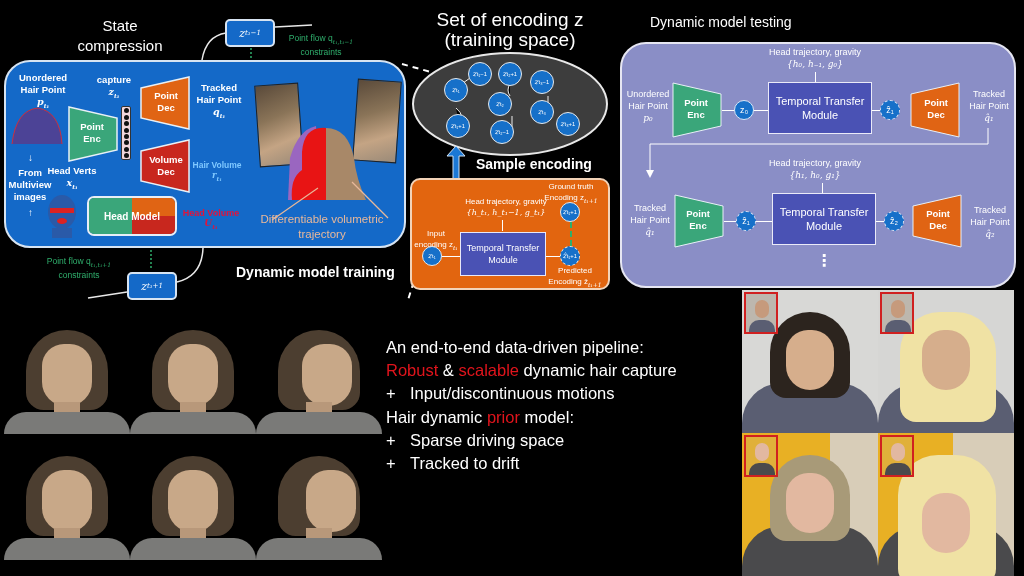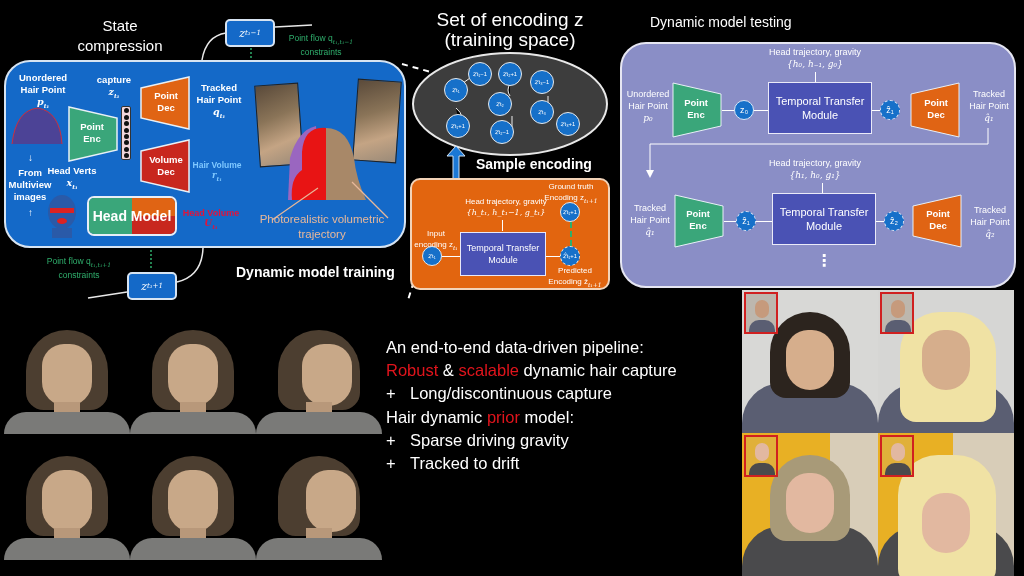--- a/index.html
+++ b/index.html
@@ -20,21 +20,21 @@
   .trap-pdec { left: 140px; top: 76px; width: 50px; height: 54px; }
   .trap-vdec { left: 140px; top: 139px; width: 50px; height: 54px; }
   .enc-vector { left: 121px; top: 106px; width: 10px; height: 54px; background: #f1d6dc; border: 1px solid #333; border-radius: 2px; }
   .enc-vector i { display: block; width: 5px; height: 5px; background: #111; border-radius: 50%; margin: 1.4px auto 0; }
 
   .head-model { left: 87px; top: 196px; width: 90px; height: 40px; border: 2px solid #e8eef6; border-radius: 7px; overflow: hidden; display: flex; }
   .head-model .l { width: 45px; background: #3aa67a; }
   .head-model .r { width: 45px; display: flex; flex-direction: column; }
   .head-model .r .t { flex: 1; background: #e06414; }
   .head-model .r .b { flex: 1; background: #c8271e; }
-  .head-model span { position: absolute; left: 0; top: 0; width: 100%; height: 100%; display:flex; align-items:center; justify-content:center; font-size: 14px; font-weight: bold; color: #fff; }
+  .head-model span { position: absolute; left: 0; top: 0; width: 100%; height: 100%; display:flex; align-items:center; justify-content:center; font-size: 10px; font-weight: bold; color: #fff; }
 
   
   .photo { background: linear-gradient(160deg, #5a4a3a, #8a7458 40%, #c4a484 70%, #9a8a78); }
 
   
   .es-title { left: 428px; top: 10px; width: 164px; text-align: center; font-size: 19px; line-height: 20px; }
   .ellipse { left: 412px; top: 52px; width: 196px; height: 104px; border-radius: 50%; background: #3d3d3d; border: 2px solid #e8e8e8; }
   .znode { width: 24px; height: 24px; border-radius: 50%; background: #1670c9; border: 1px solid #e8e8e8; font-size: 7px; display:flex; align-items:center; justify-content:center; color:#fff; }
 
   .se-title { left: 476px; top: 155px; font-size: 14px; line-height: 18px; font-weight: bold; }
@@ -204,21 +204,21 @@
 <svg class="abs" style="left:282px;top:118px;" width="90" height="82">
   <path d="M8 40 Q16 12 34 8 L38 82 L6 82 Z" fill="#9a66c0"></path>
   <path d="M20 34 Q22 8 44 10 L44 82 L10 82 Q8 60 20 52 Z" fill="#e81414"></path>
   <path d="M44 10 Q66 10 72 40 Q74 60 84 82 L44 82 Z" fill="#a88868"></path>
 </svg>
 <svg class="abs" style="left:258px;top:140px;" width="150" height="82">
   <line x1="14" y1="80" x2="60" y2="48" stroke="#e8b89a" stroke-width="1.2"></line>
   <line x1="130" y1="78" x2="94" y2="42" stroke="#e8b89a" stroke-width="1.2"></line>
 </svg>
 <div class="abs" style="left:252px;top:212px;width:140px;text-align:center;font-size:11.5px;line-height:15px;color:#e8b89a;">
-  <div>Photorealistic volumetric</div>
+  <div>Differentiable volumetric</div>
   <div>trajectory</div>
 </div>
 
 <div class="abs green-txt" style="left:34px;top:256px;width:90px;">
   <div><span>Point flow q</span><sub class="serif-it" style="font-size:6px">t₁,t₁+1</sub></div>
   <div>constraints</div>
 </div>
 <div class="abs zbot">
   <span class="serif-it">z</span>
     <sub style="font-size:7px" class="serif-it">t₁+1</sub>
@@ -438,23 +438,23 @@
       <div class="hair"></div>
       <div class="face" style="left:50px;"></div>
       <div class="neck"></div>
       <div class="shoulders"></div>
     </div>
 </div>
 
 <div class="abs bullets">
   <div>An end-to-end data-driven pipeline:</div>
   <div><span class="red">Robust</span><span> &amp; </span><span class="red">scalable</span><span> dynamic hair capture</span></div>
-  <div><span class="plus">+</span><span>Long/discontinuous capture</span></div>
+  <div><span class="plus">+</span><span>Input/discontinuous motions</span></div>
   <div><span>Hair dynamic </span><span class="red">prior</span><span> model:</span></div>
-  <div><span class="plus">+</span><span>Sparse driving gravity</span></div>
+  <div><span class="plus">+</span><span>Sparse driving space</span></div>
   <div><span class="plus">+</span><span>Tracked to drift</span></div>
 </div>
 
 <div class="abs photo-grid">
   <div class="pcell" style="left:0;top:0;">
     <div class="bg" style="background:#d8d8d6;"></div>
     <div class="shirt"></div>
     <div class="hair" style="background:#2c241e;"></div>
     <div class="face"></div>
     <div class="thumb">

